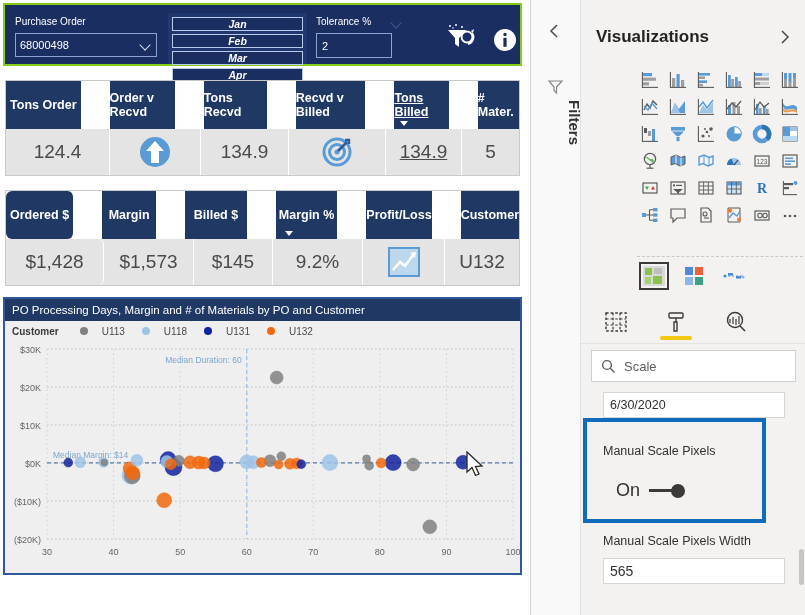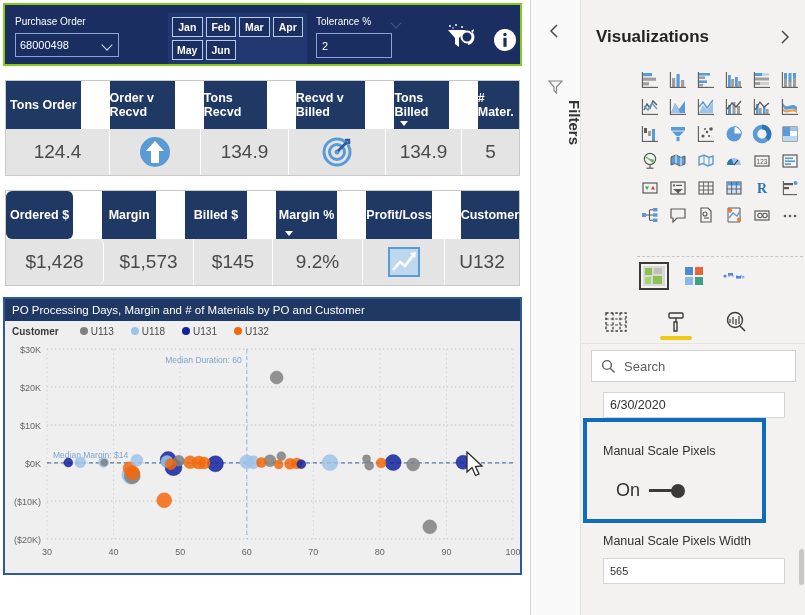--- a/index.html
+++ b/index.html
@@ -24,21 +24,21 @@
     width: 519px; height: 63px;
     background: #1A2E62;
     border: 2px solid #84cc16;
   }
   .po-label {
     position: absolute; left: 10px; top: 11px;
     font-size: 10px; color: #ffffff;
   }
   .po-dropdown {
     position: absolute; left: 10px; top: 28px;
-    width: 104px; height: 24px;
+    width: 142px; height: 24px;
     background: #1A2E62;
     border: 1px solid #8ba4d4;
     color: #ffffff;
     font-size: 11px;
     display: flex; align-items: center;
     padding: 0 4px;
     cursor: pointer;
   }
   .po-dropdown .val { flex: 1; }
   .chev {
@@ -52,24 +52,25 @@
     border-right: 1.4px solid #cfd9ef;
     border-bottom: 1.4px solid #cfd9ef;
     transform: rotate(45deg);
   }
 
   #month-slicer {
     position: absolute; left: 163px; top: 8px;
     width: 139px; height: 51px;
     background: #21376f;
     display: grid;
-    grid-template-columns: repeat(4, 1fr);
+    grid-template-columns: repeat(1, 1fr);
     grid-template-rows: repeat(2, 1fr);
     gap: 3px;
     padding: 4px;
+    font-style: italic;
   }
   .month-btn {
     background: #1A2E62;
     border: 1px solid #b9c9e8;
     color: #ffffff;
     font-size: 10.5px;
     font-weight: bold;
     display: flex; align-items: center; justify-content: center;
     cursor: pointer;
   }
@@ -157,21 +158,21 @@
     color: #4a4a4a;
     font-size: 19px;
     display: flex; align-items: center; justify-content: center;
     border-right: 1px solid #ffffff;
     cursor: pointer;
   }
   .kpi-vcell:last-child { border-right: none; }
 
   
   .c1 { width: 104px; } .c2 { width: 91px; } .c3 { width: 88px; }
-  .c4 { width: 97px; } .c5 { width: 76px; } .c6 { width: 57px; }
+  .c4 { width: 97px; } .c5 { width: 76px; text-decoration: underline; } .c6 { width: 57px; }
   
   .d1 { width: 98px; border-radius: 6px; } .d2 { width: 90px; } .d3 { width: 79px; }
   .d4 { width: 90px; } .d5 { width: 82px; } .d6 { width: 74px; }
 
   
   #scatter-visual {
     position: absolute; left: 3px; top: 297px;
     width: 519px; height: 278px;
     background: #EFEFEF;
     border: 2px solid #2E5A9C;
@@ -186,21 +187,21 @@
   }
   #scatter-legend {
     height: 20px;
     display: flex; align-items: center;
     padding-left: 7px;
     gap: 5px;
     font-size: 10px;
     color: #4a4a4a;
   }
   #scatter-legend .lg-title { font-weight: bold; color: #3a3a3a; margin-right: 4px; }
-  .lg-item { display: flex; align-items: center; gap: 3px; padding-left: 12px; }
+  .lg-item { display: flex; align-items: center; gap: 14px; padding-left: 12px; }
   .lg-dot { width: 8px; height: 8px; border-radius: 50%; display: inline-block; }
   #plot-wrap {
     position: relative;
     height: 232px;
     background: #EFEFEF;
   }
   #plot-svg { display: block; }
 
   
   #right-pane {
@@ -363,21 +364,21 @@
   }
   #manual-width-label {
     position: absolute; left: 22px; top: 530px;
     font-size: 12.5px; color: #323130;
   }
   #manual-width-field {
     position: absolute; left: 22px; top: 554px;
     width: 182px; height: 26px;
     background: #ffffff;
     border: 1px solid #d5d5d5;
-    font-size: 11px; color: #323130;
+    font-size: 14px; color: #323130;
     display: flex; align-items: center;
     padding-left: 6px;
     cursor: text;
   }
   #pane-scrollbar {
     position: absolute; right: 2px; top: 545px;
     width: 5px; height: 36px;
     background: #c8c6c4;
     border-radius: 3px;
     cursor: pointer;
@@ -981,21 +982,21 @@
           <line x1="16" y1="16" x2="21" y2="21" stroke="#3b3a39" stroke-width="1.6"></line>
         </svg>
       </div>
     </div>
 
     <div id="search-box">
       <svg width="15" height="15" viewBox="0 0 15 15">
         <circle cx="6" cy="6" r="4.4" fill="none" stroke="#605e5c" stroke-width="1.4"></circle>
         <line x1="9.3" y1="9.3" x2="13.5" y2="13.5" stroke="#605e5c" stroke-width="1.4"></line>
       </svg>
-      <span id="search-placeholder">Search</span>
+      <span id="search-placeholder">Scale</span>
     </div>
 
     <div id="date-field">6/30/2020</div>
 
     <div id="manual-scale-label">Manual Scale Pixels</div>
     <div id="manual-toggle-row">
       <span id="manual-toggle-state">On</span>
       <span class="toggle-switch">
         <span class="track"></span>
         <span class="knob"></span>

